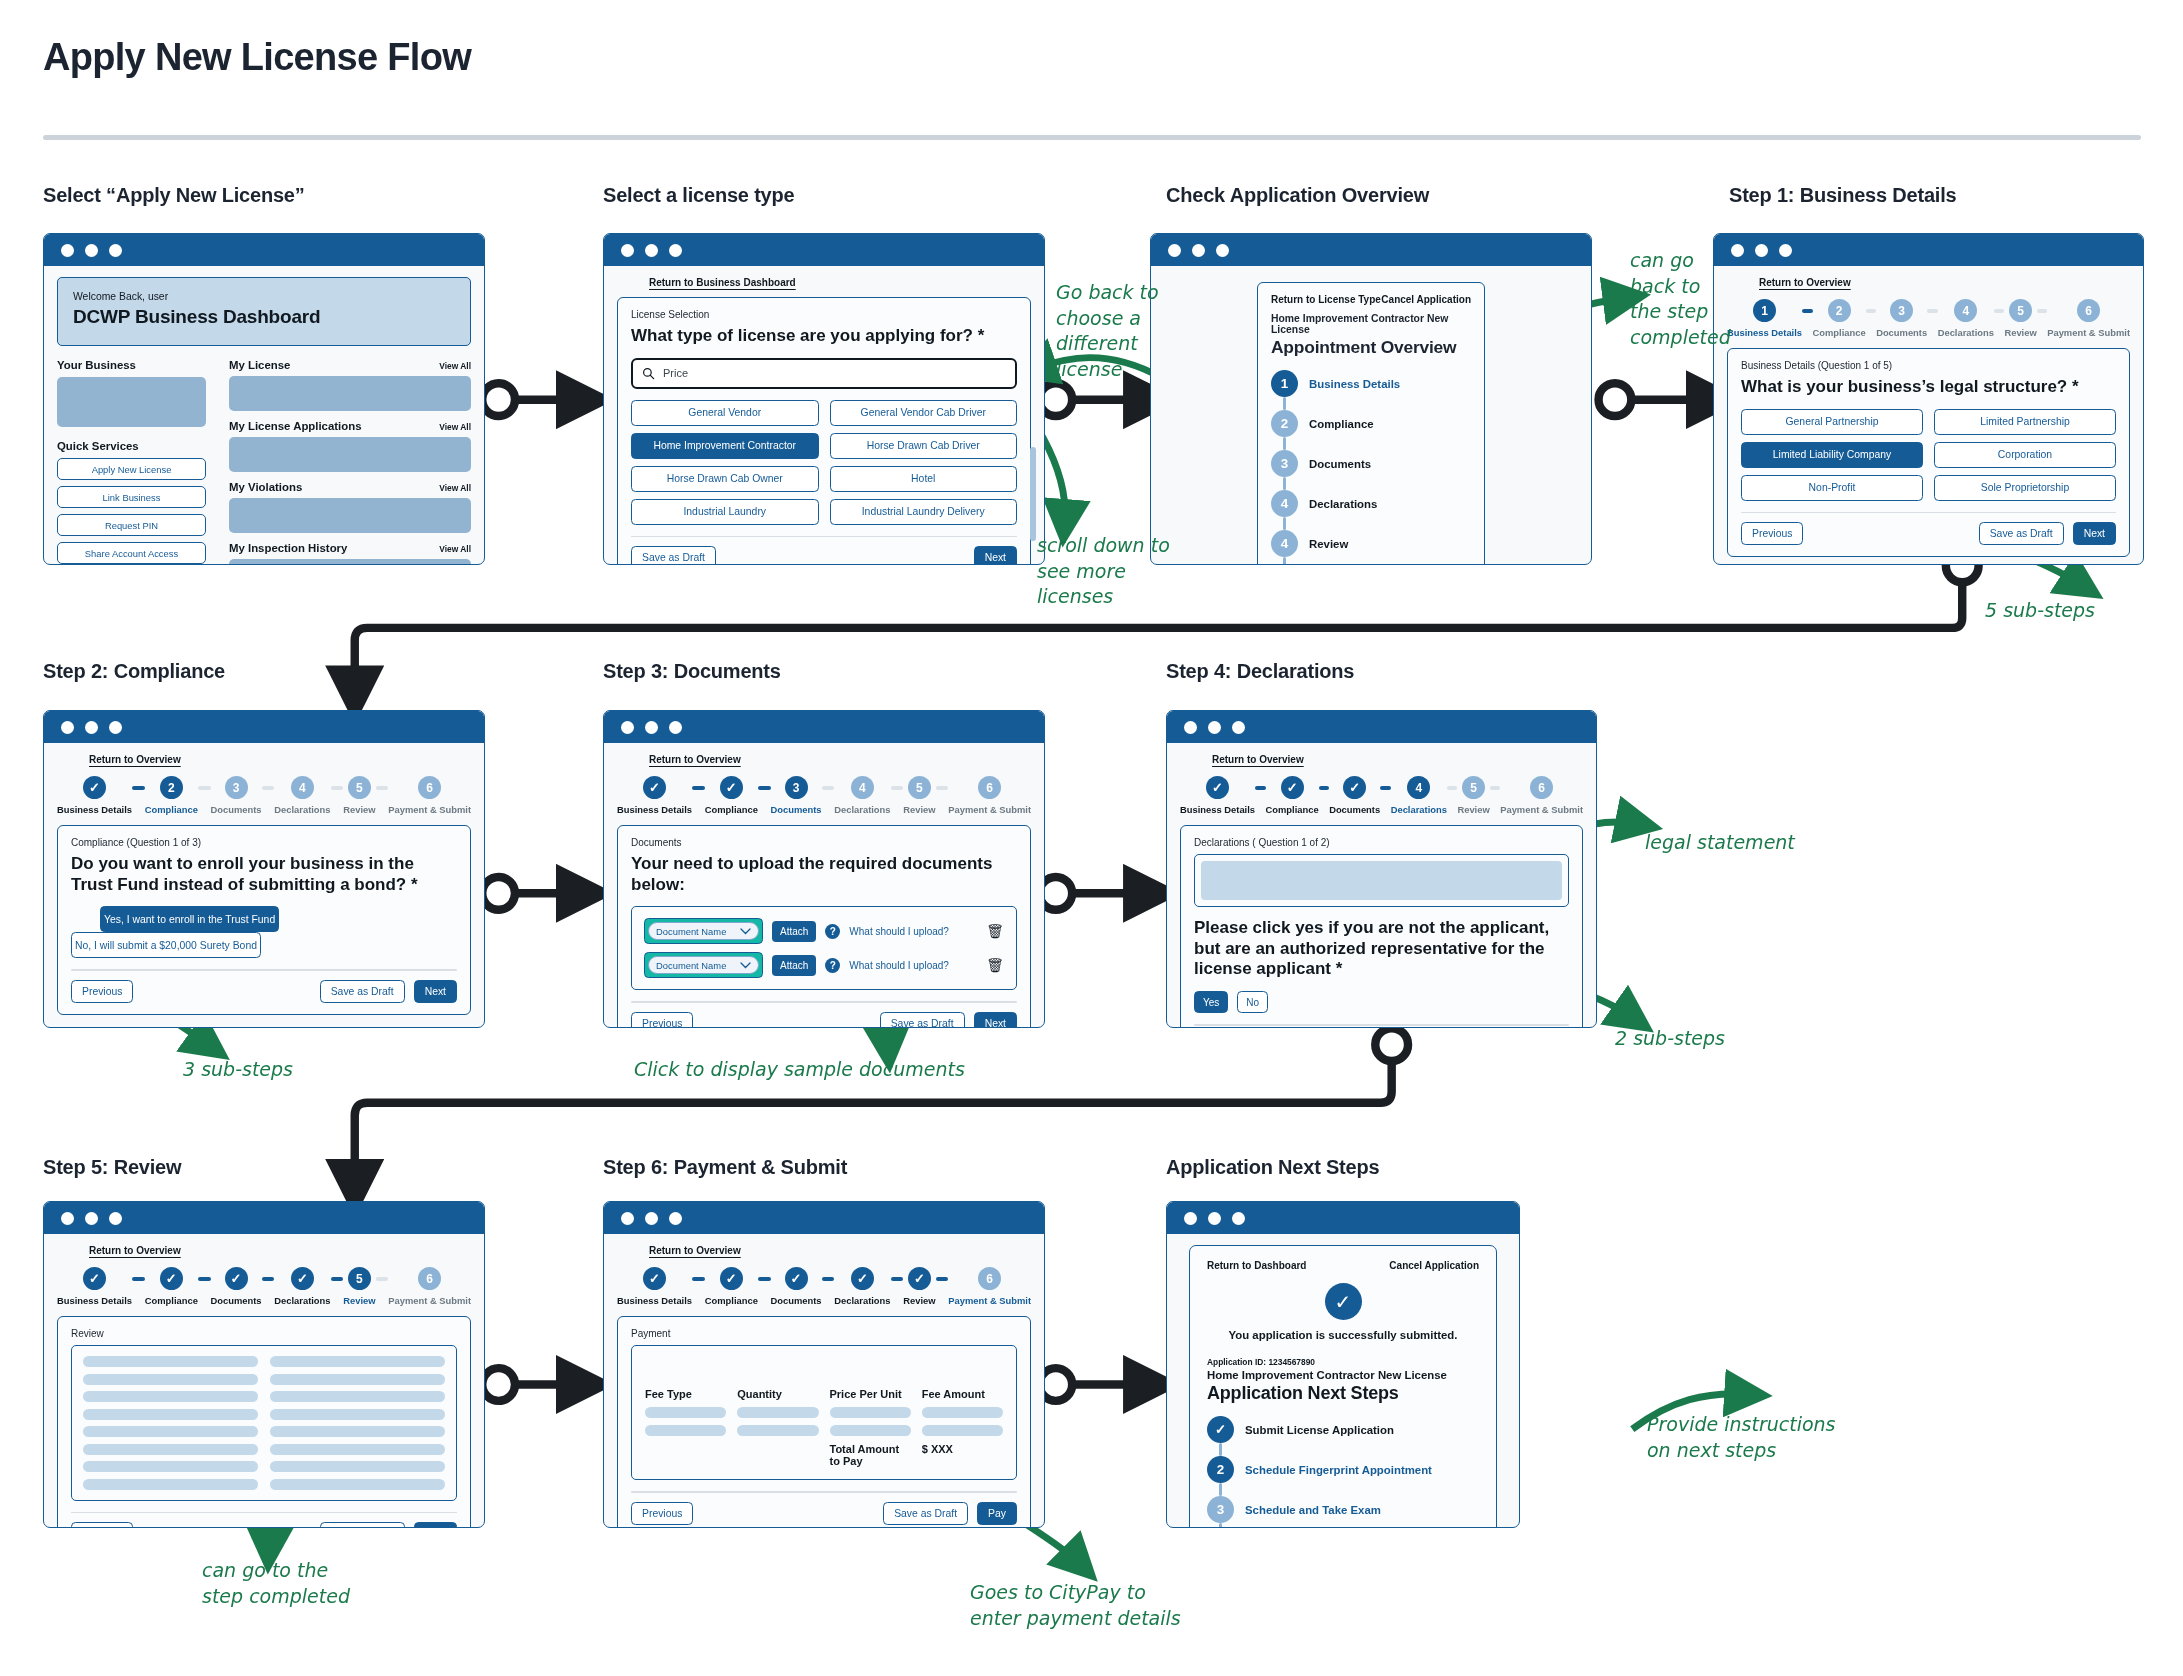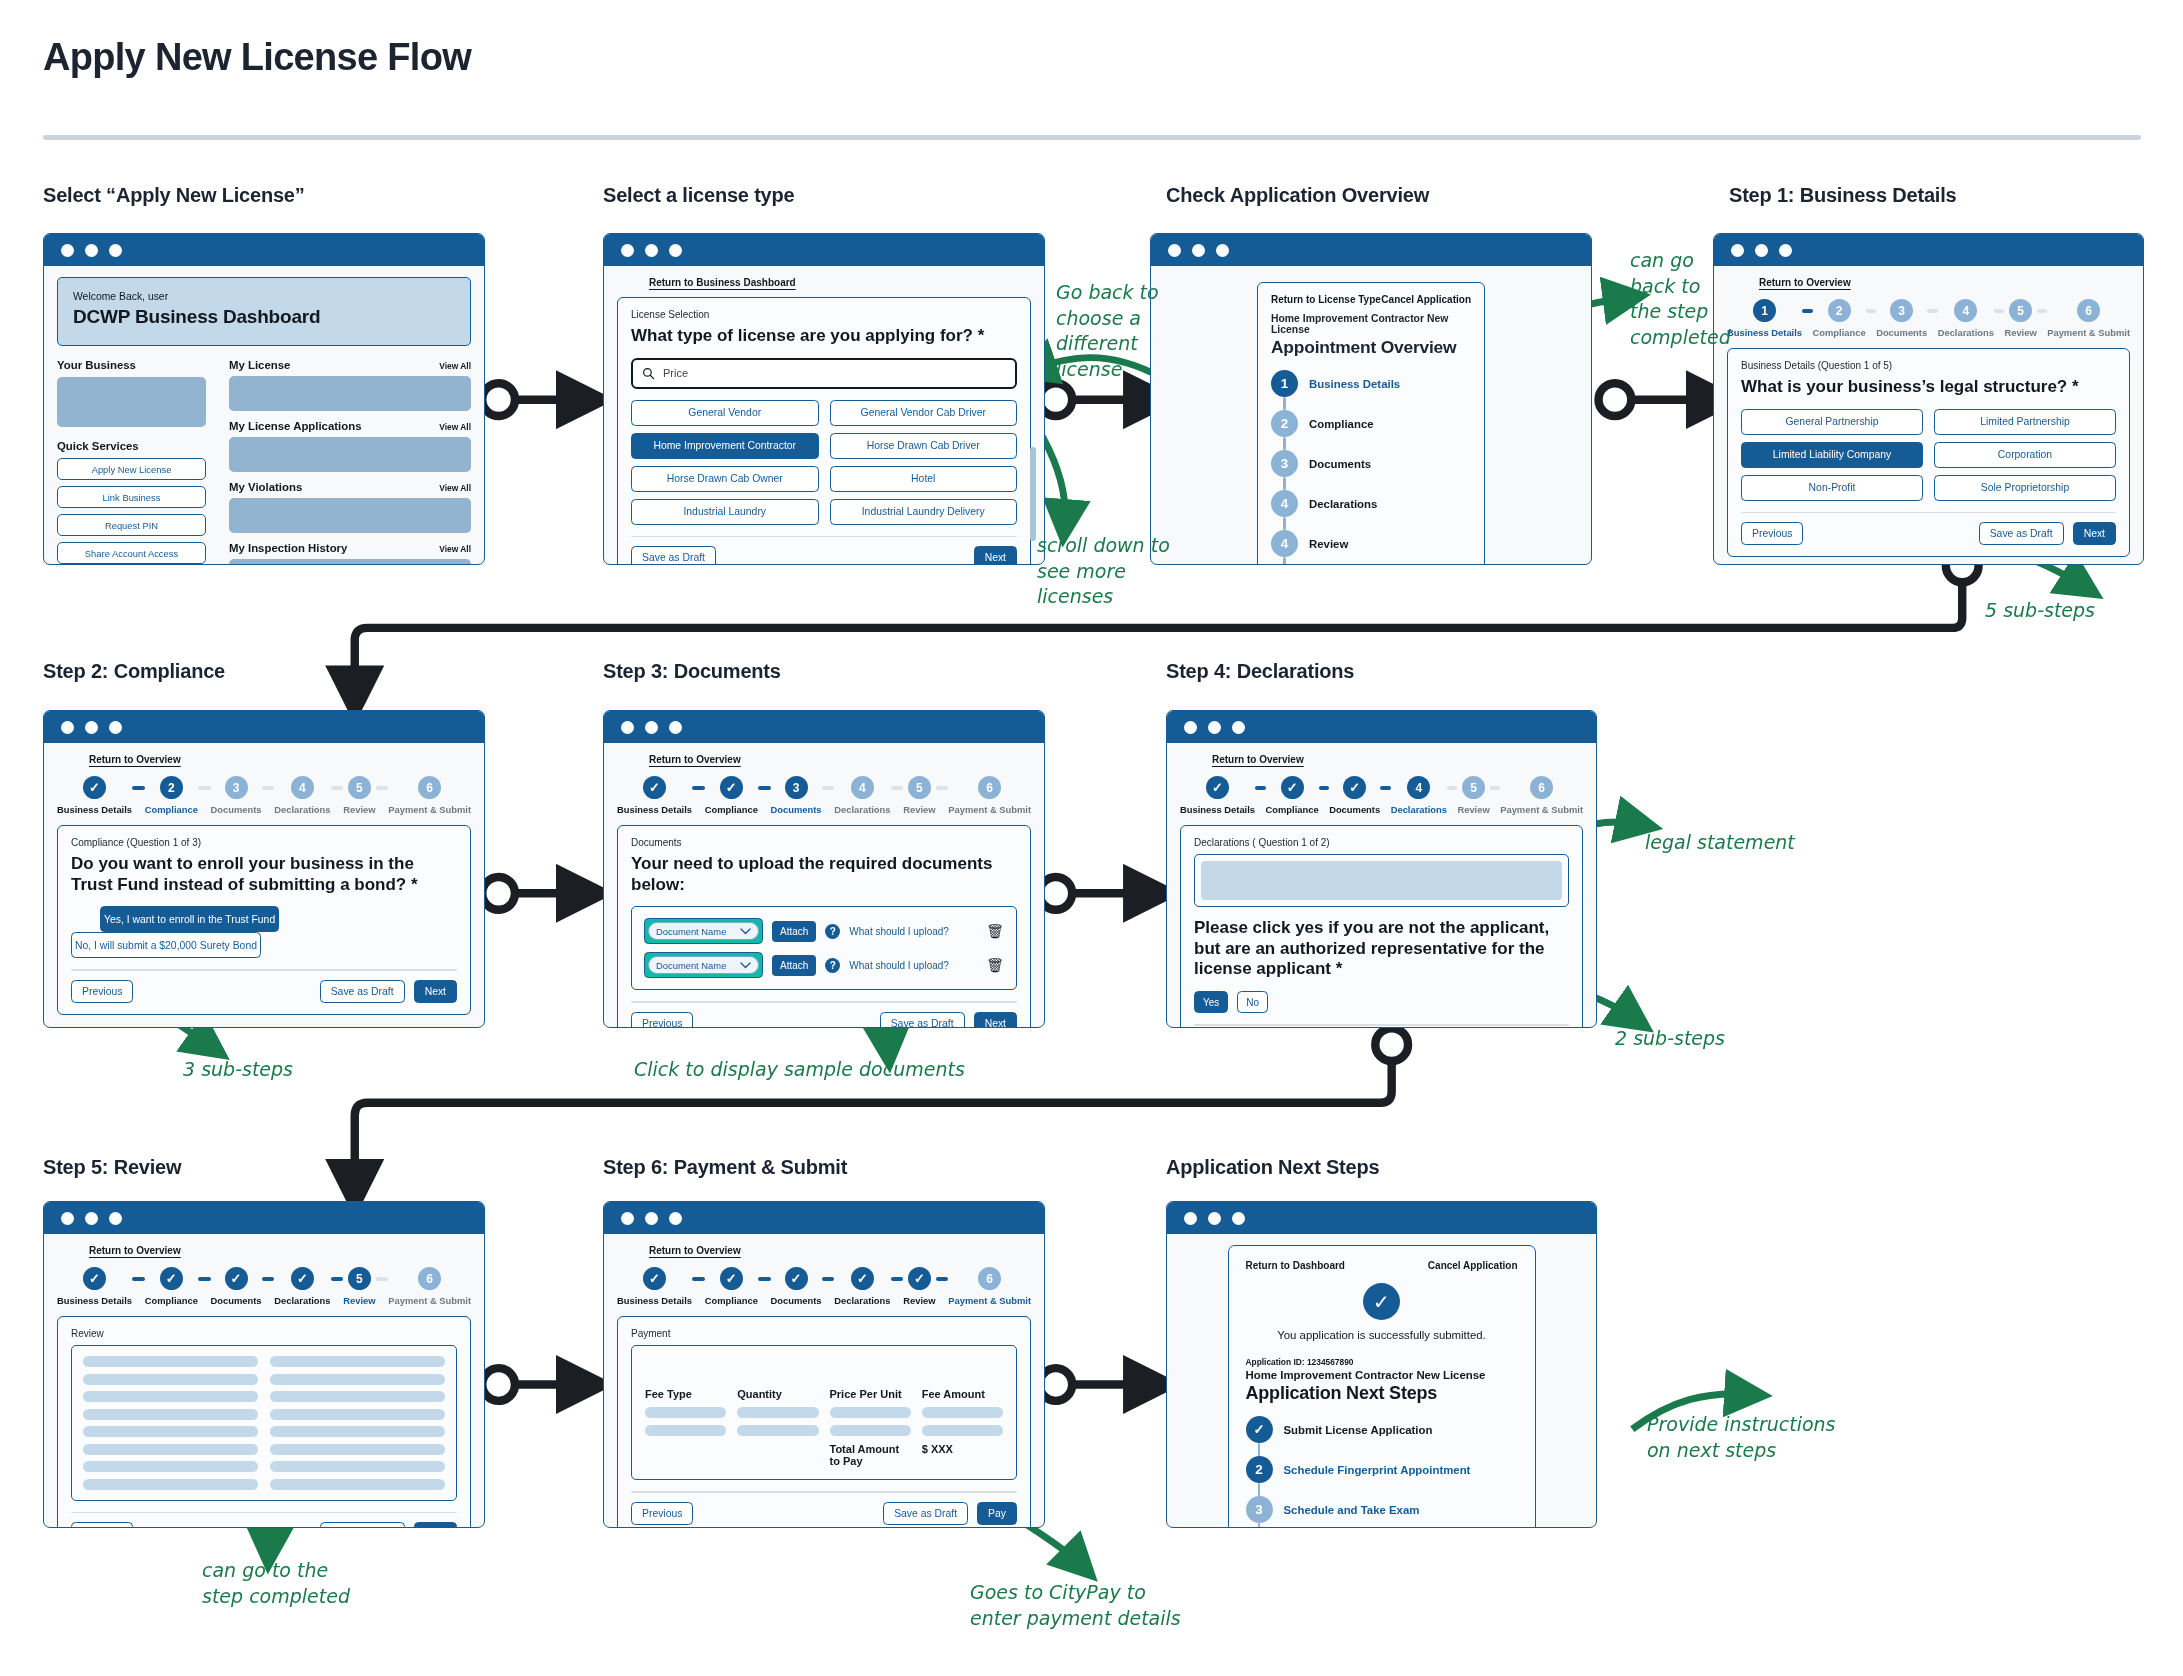--- a/index.html
+++ b/index.html
@@ -177,21 +177,21 @@
 
   
   .succ-card{
     border:1.5px solid #155b96; border-radius:7px; background:#fbfcfd;
     padding:14px 17px; width:308px; margin:0 auto;
   }
   .big-check{
     width:37px;height:37px;border-radius:50%;background:#155b96;color:#fff;
     display:flex;align-items:center;justify-content:center;font-size:20px;margin:12px auto 9px auto;
   }
-  .succ-msg{ font-size:11.4px; font-weight:normal; color:#101820; text-align:center; margin-bottom:16px;}
+  .succ-msg{ font-size:11.4px; font-weight:bold; color:#101820; text-align:center; margin-bottom:16px;}
   .appid{ font-size:8.4px; font-weight:bold; color:#101820; }
   .succ-sub{ font-size:11.4px; font-weight:bold; color:#101820; margin-top:2px;}
   .succ-h{ font-size:18px; font-weight:bold; color:#101820; letter-spacing:-0.2px; margin-top:2px;}
 
   
   #links{ position:absolute; left:0; top:0; width:2183px; height:1677px; pointer-events:none; }
 
   
   .ann{
     position:absolute; color:#1b7a4b; font-size:19px; line-height:1.35;
@@ -836,21 +836,21 @@
         <div class="btn">Previous</div>
         <div class="spacer"></div>
         <div class="btn">Save as Draft</div>
         <div class="gap"></div>
         <div class="btn primary">Pay</div>
       </div>
     </div>
   </div>
 </div>
 
-<div class="win" style="left:1166px; top:1201px; width:431px; height:327px;">
+<div class="win" style="left:1166px; top:1201px; width:354px; height:327px;">
   <div class="win-bar">
     <span class="dot"></span>
     <span class="dot"></span>
     <span class="dot"></span>
   </div>
   <div class="win-body">
     <div class="succ-card">
       <div class="ret-row">
         <span class="ret-plain">Return to Dashboard</span>
         <span class="ret-plain">Cancel Application</span>

